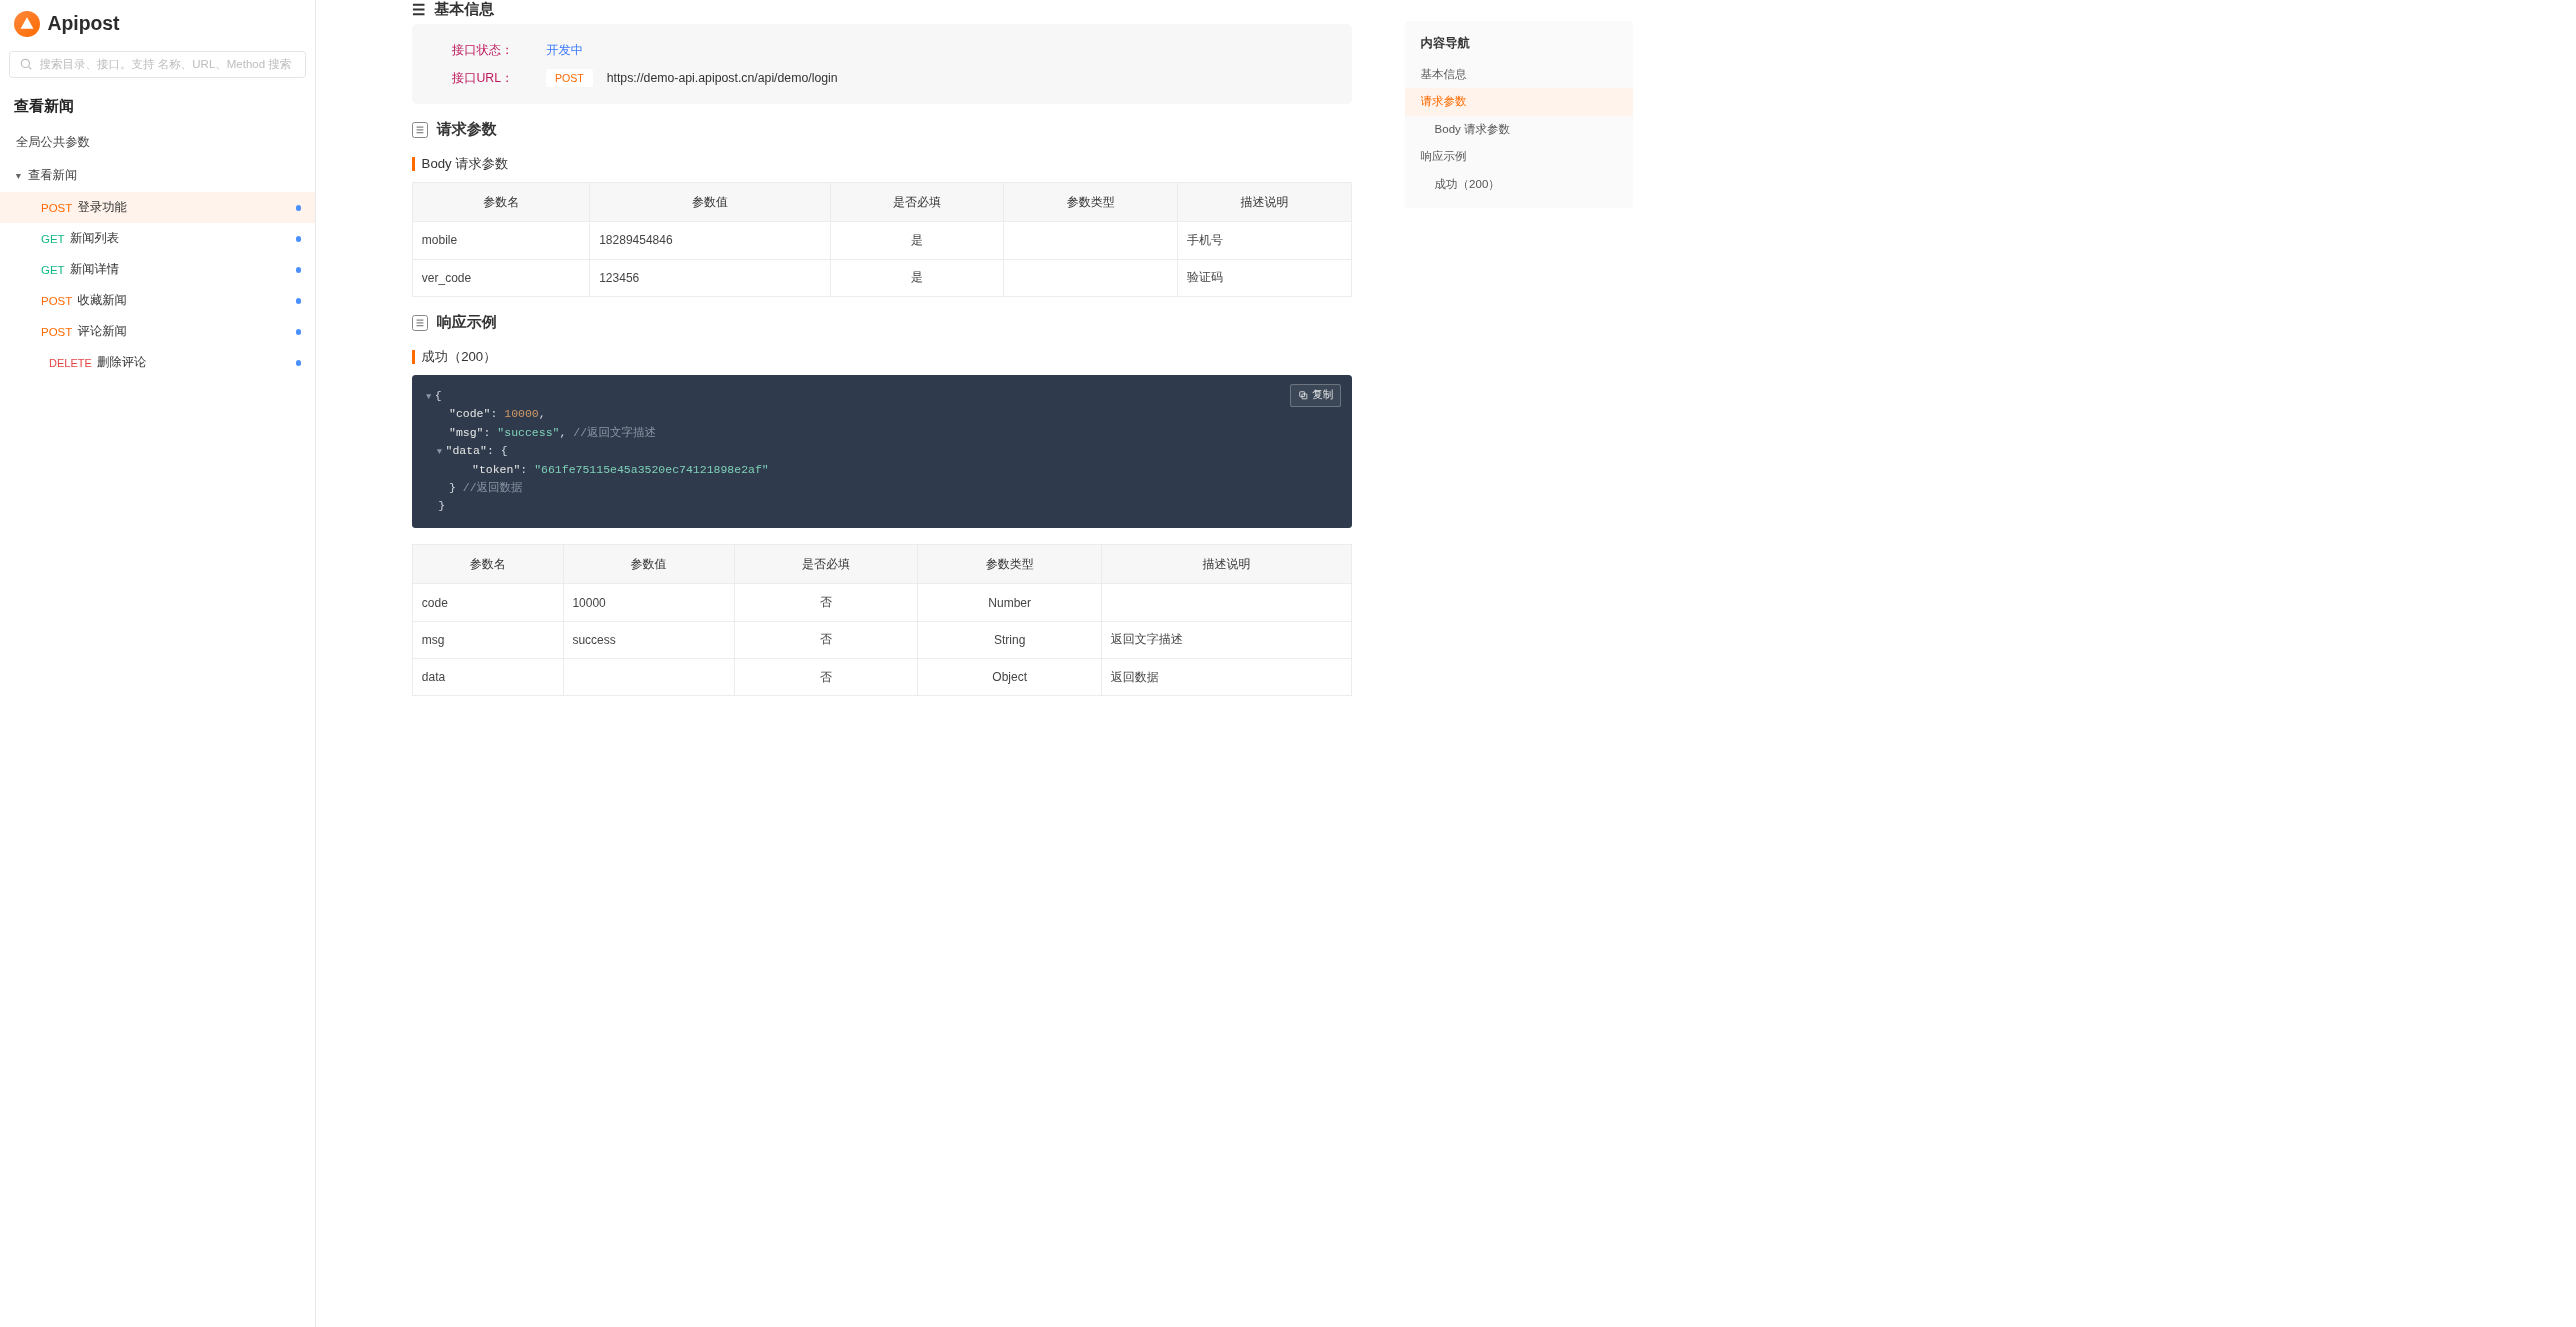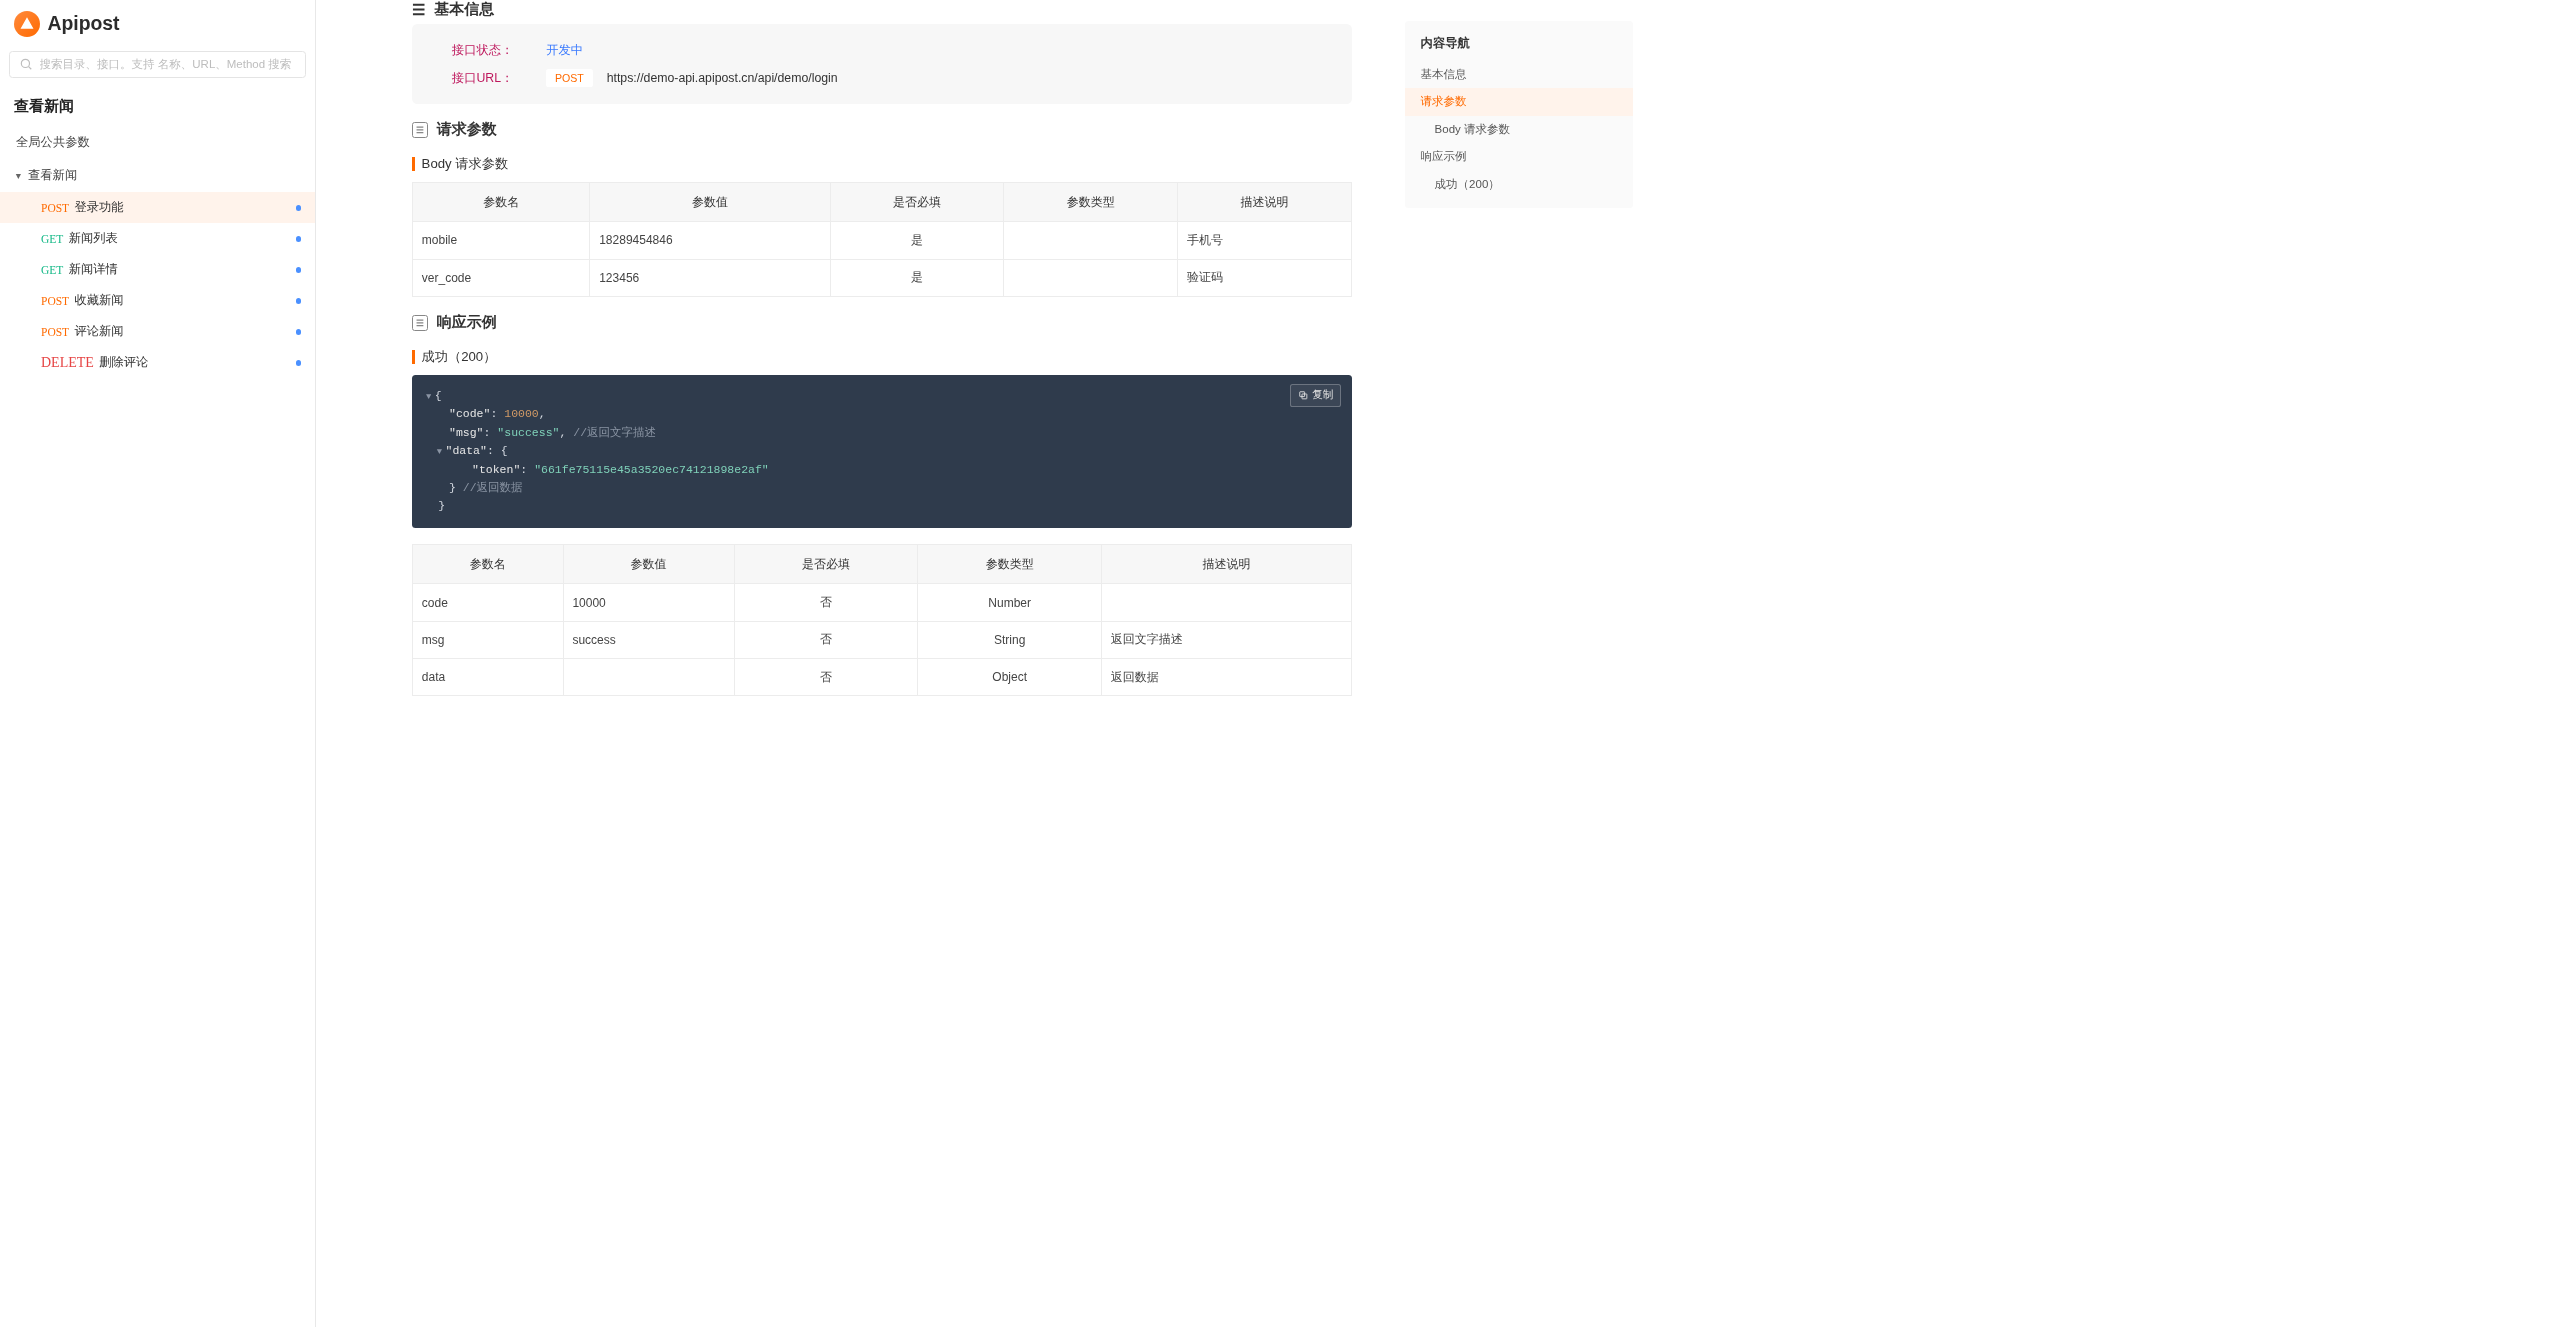--- a/index.html
+++ b/index.html
@@ -8,31 +8,31 @@
 .sidebar { width: 316px; border-right: 0.9px solid #e8e8e8; background: #fff; display: flex; flex-direction: column; }
 .logo-row { display: flex; align-items: center; gap: 7px; padding: 10.6px 14px 7px; }
 .logo-icon { width: 26.4px; height: 26.4px; border-radius: 50%; background: linear-gradient(135deg,#ff8a3d,#ff6a00); display:flex;align-items:center;justify-content:center; }
 .logo-icon svg { width: 16px; height: 16px; }
 .logo-text { font-size: 19.4px; font-weight: 700; color: #2c2c2c; }
 .search-wrap { padding: 7px 8.8px; }
 .search-box { display:flex; align-items:center; gap:7px; border:0.9px solid #e4e4e4; border-radius:3.5px; padding:5.3px 8.8px; color:#bdbdbd;justify-content:flex-end; }
 .search-box input { border:none; outline:none; flex:1; font-size:11.5px; color:#333; background:transparent; }
 .search-box input::placeholder { color:#bdbdbd; }
 .project-title { font-size: 15px; font-weight: 600; padding: 12.3px 14px 7px; color:#222; }
-.tree { padding: 3.5px 0; font-family: Liberation Serif, serif; }
+.tree { padding: 3.5px 0; }
 .tree-item { padding: 8px 16px; font-size: 12.3px; color:#444; cursor:pointer; }
 .tree-folder { display:flex; align-items:center; gap:5.3px; padding: 8px 14px; font-size:12.3px; color:#444; cursor:pointer;}
 .tree-folder .caret { font-size:8.8px; color:#666; }
 .api-list { }
 .api-item { display:flex; align-items:center; gap:5.3px; padding: 7px 16px 7px 41px; font-size:12.3px; color:#333; cursor:pointer; position:relative; }
 .api-item.active { background:#fff3eb; }
 .api-item .dot { position:absolute; right:14px; width:5.3px; height:5.3px; border-radius:50%; background:#4a90ff; }
 .method-post { color:#ff6a00; font-weight:500; font-size:11.5px; }
 .method-get { color:#12b886; font-weight:500; font-size:11.5px; }
-.method-delete { color:#e64545; font-weight:500; font-size:14px; }
+.method-delete { color:#e64545; font-weight:500; font-size:11px;margin-left:8px; }
 
 .main { flex:1; overflow:auto; display:flex; }
 .content { flex:1; padding: 0 35px 35px 65px; max-width: 1040px; }
 .toc { width: 264px; padding: 21px 17.6px; }
 .toc-card { background:#fafafa; border-radius:3.5px; padding:10.6px 0; }
 .toc-title { font-size:12.3px; font-weight:600; padding: 3.5px 16px 8.8px; color:#333; }
 .toc-item { display:block; padding:6.2px 16px; font-size:11.5px; color:#555; cursor:pointer; }
 .toc-item.active { background:#fff3eb; color:#ff6a00; }
 .toc-sub { padding-left: 30px; }
 

